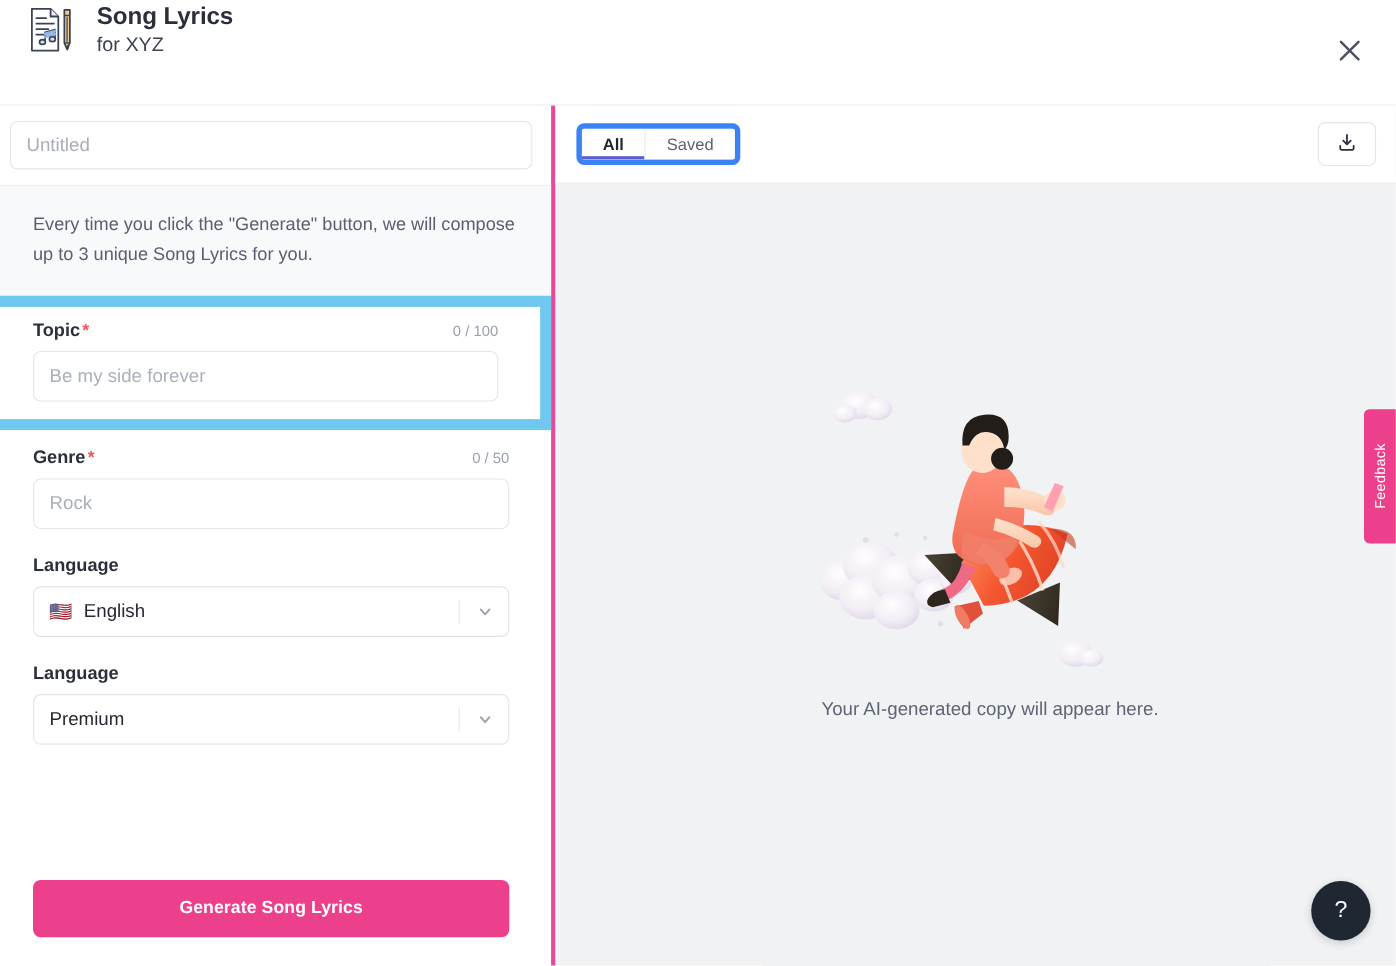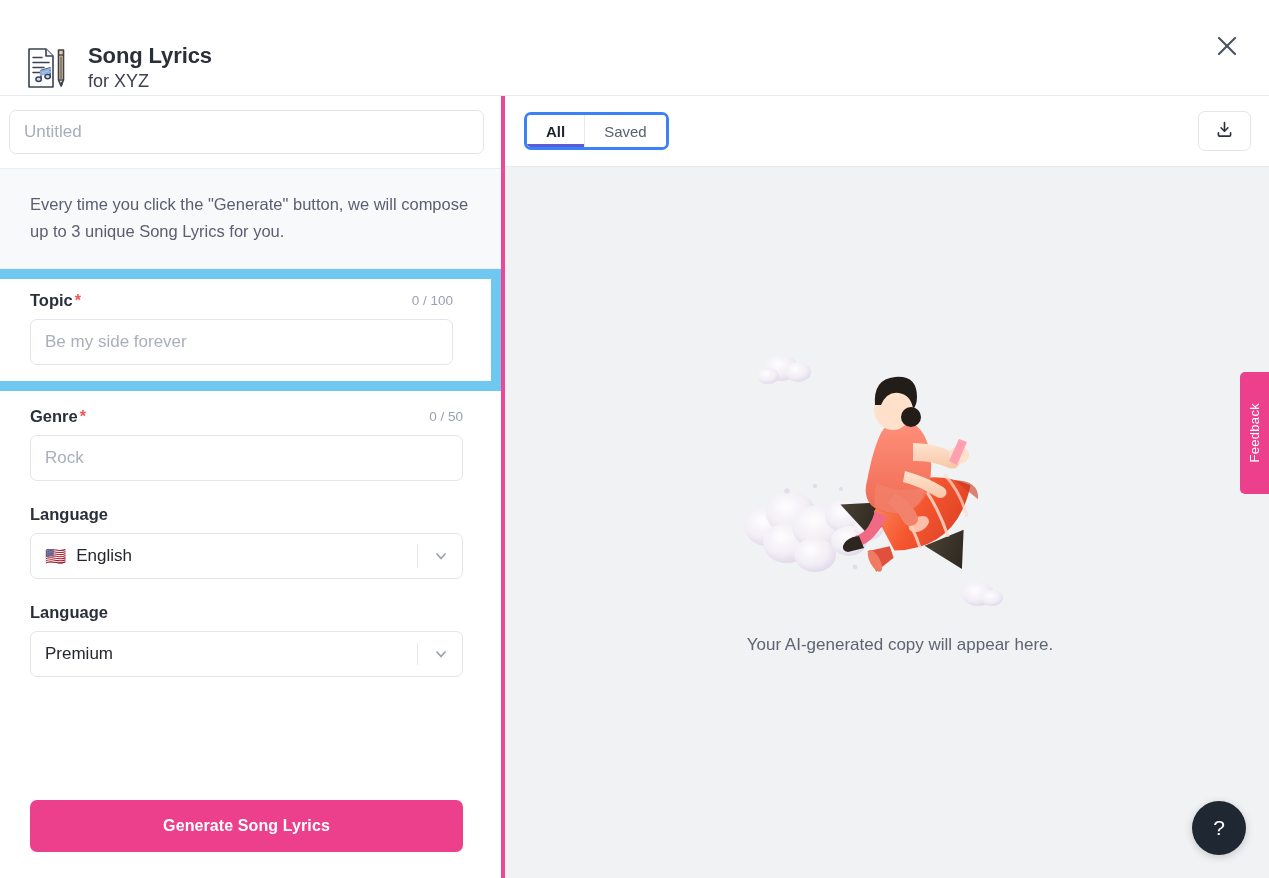--- a/index.html
+++ b/index.html
@@ -23,21 +23,21 @@
 
   
   .header {
     position: absolute;
     top: 0; left: 0;
     width: 1269px;
     height: 96px;
     background: #ffffff;
     border-bottom: 1px solid #e9eaee;
     display: flex;
-    align-items: flex-end;
+    align-items: flex-start;
   }
 
   .header-brand {
     display: flex;
     align-items: center;
     gap: 16px;
     padding-left: 18px;
   }
 
   .brand-icon {
@@ -251,21 +251,21 @@
     background: #ffffff;
     border-bottom: 1px solid #e9eaee;
     display: flex;
     align-items: center;
     justify-content: space-between;
     padding: 0 18px 0 19px;
   }
 
   .tabs {
     display: flex;
-    border: 3px solid #3b82f6;
+    border: 5px solid #3b82f6;
     border-radius: 7px;
     overflow: hidden;
     height: 38px;
     background: #ffffff;
   }
 
   .tab {
     position: relative;
     padding: 0 19px;
     display: flex;

